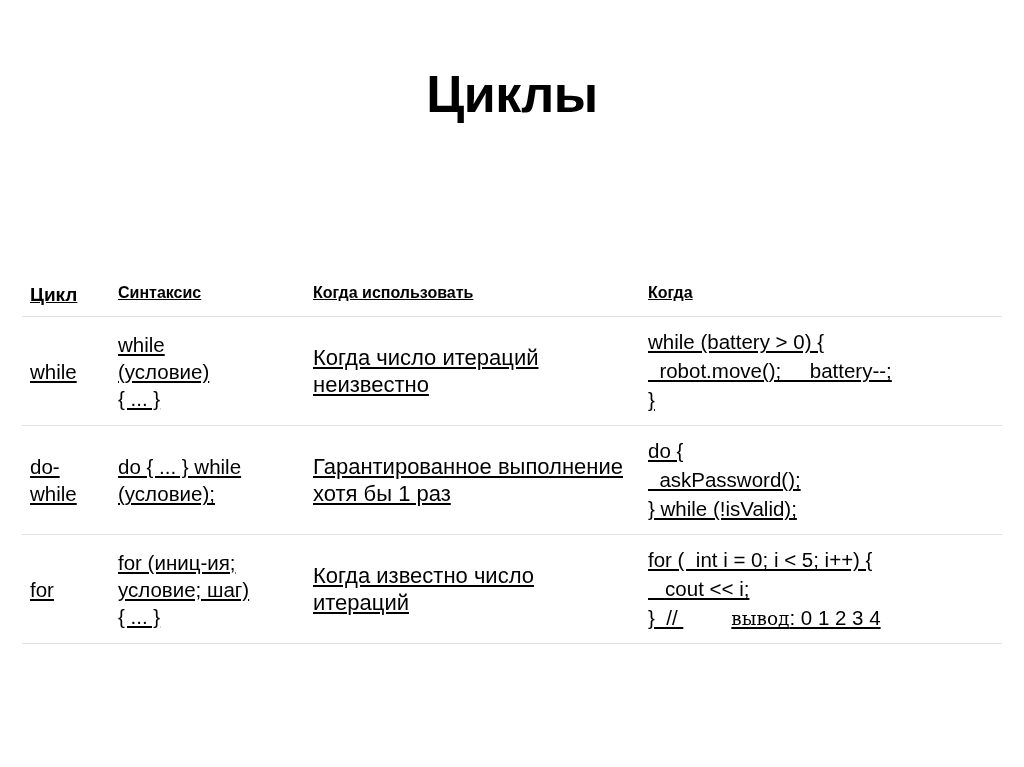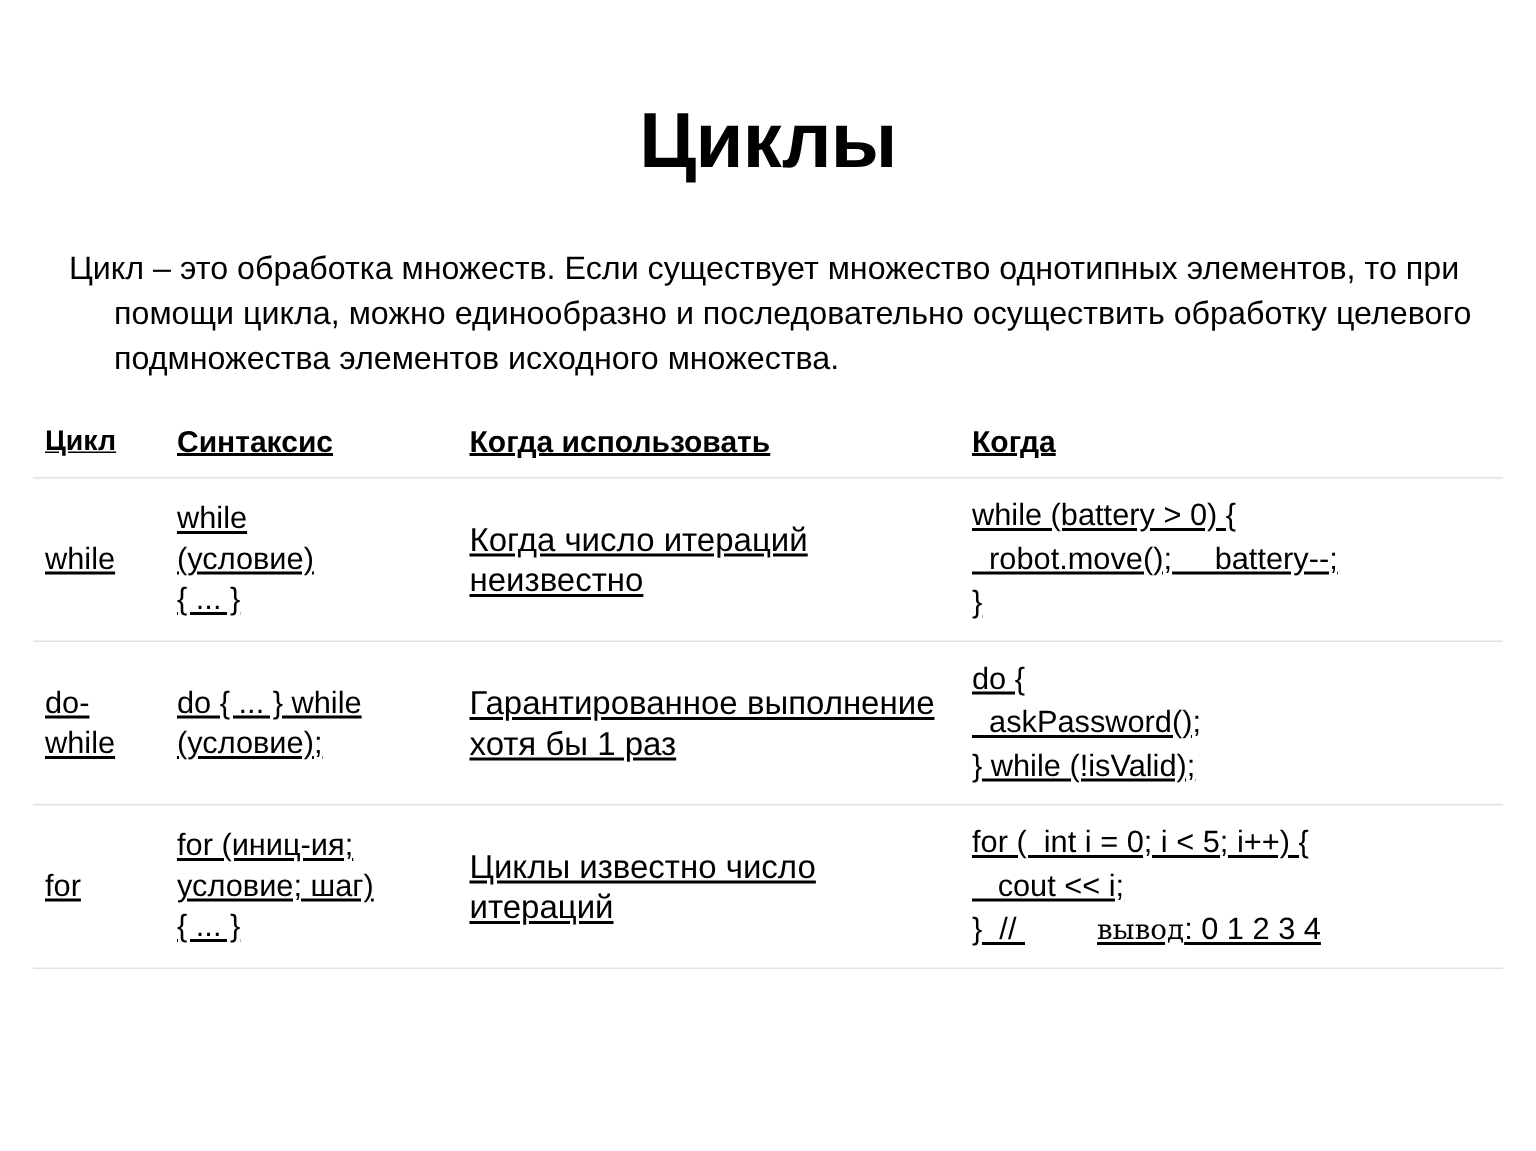--- a/index.html
+++ b/index.html
@@ -67,21 +67,21 @@
   }
 
   .cycles-table col.c1 { width: 88px; }
   .cycles-table col.c2 { width: 195px; }
   .cycles-table col.c3 { width: 335px; }
   .cycles-table col.c4 { width: 362px; }
 
   .cycles-table thead th {
     text-align: left;
     vertical-align: top;
-    font-size: 20px;
+    font-size: 16px;
     font-weight: bold;
     padding: 4px 8px 10px 8px;
     border-bottom: 1.5px solid #e2e2e2;
     line-height: 1.18;
     color: #000000;
   }
 
   .cycles-table thead th.head-cycle {
     font-size: 19px;
     padding-right: 28px;
@@ -133,21 +133,20 @@
     color: #000000;
   }
 </style>
 </head>
 <body>
 
 <div class="slide">
 
   <h1 class="slide-title">Циклы</h1>
 
-  <p class="intro">Цикл – это обработка множеств. Если существует множество однотипных элементов, то при помощи цикла, можно единообразно и последовательно осуществить обработку целевого подмножества элементов исходного множества.</p>
 
   <table class="cycles-table">
     <colgroup>
       <col class="c1">
       <col class="c2">
       <col class="c3">
       <col class="c4">
     </colgroup>
     <thead>
       <tr>
@@ -175,21 +174,21 @@
         <td class="cell-when">Гарантированное выполнение хотя бы 1 раз</td>
         <td class="cell-example"><span>do {
   askPassword();
 } while (!isValid);</span><span class="serif-token"></span><span></span></td>
       </tr>
       <tr>
         <td class="cell-name">for</td>
         <td class="cell-syntax">for (иниц-ия;
 условие; шаг)
 { ... }</td>
-        <td class="cell-when">Циклы известно число итераций</td>
+        <td class="cell-when">Когда известно число итераций</td>
         <td class="cell-example"><span>for (  int i = 0; i &lt; 5; i++) {
    cout &lt;&lt; i;
 }  // </span><span class="serif-token">вывод</span><span>: 0 1 2 3 4</span></td>
       </tr>
     </tbody>
   </table>
 
 
 </div>
 

